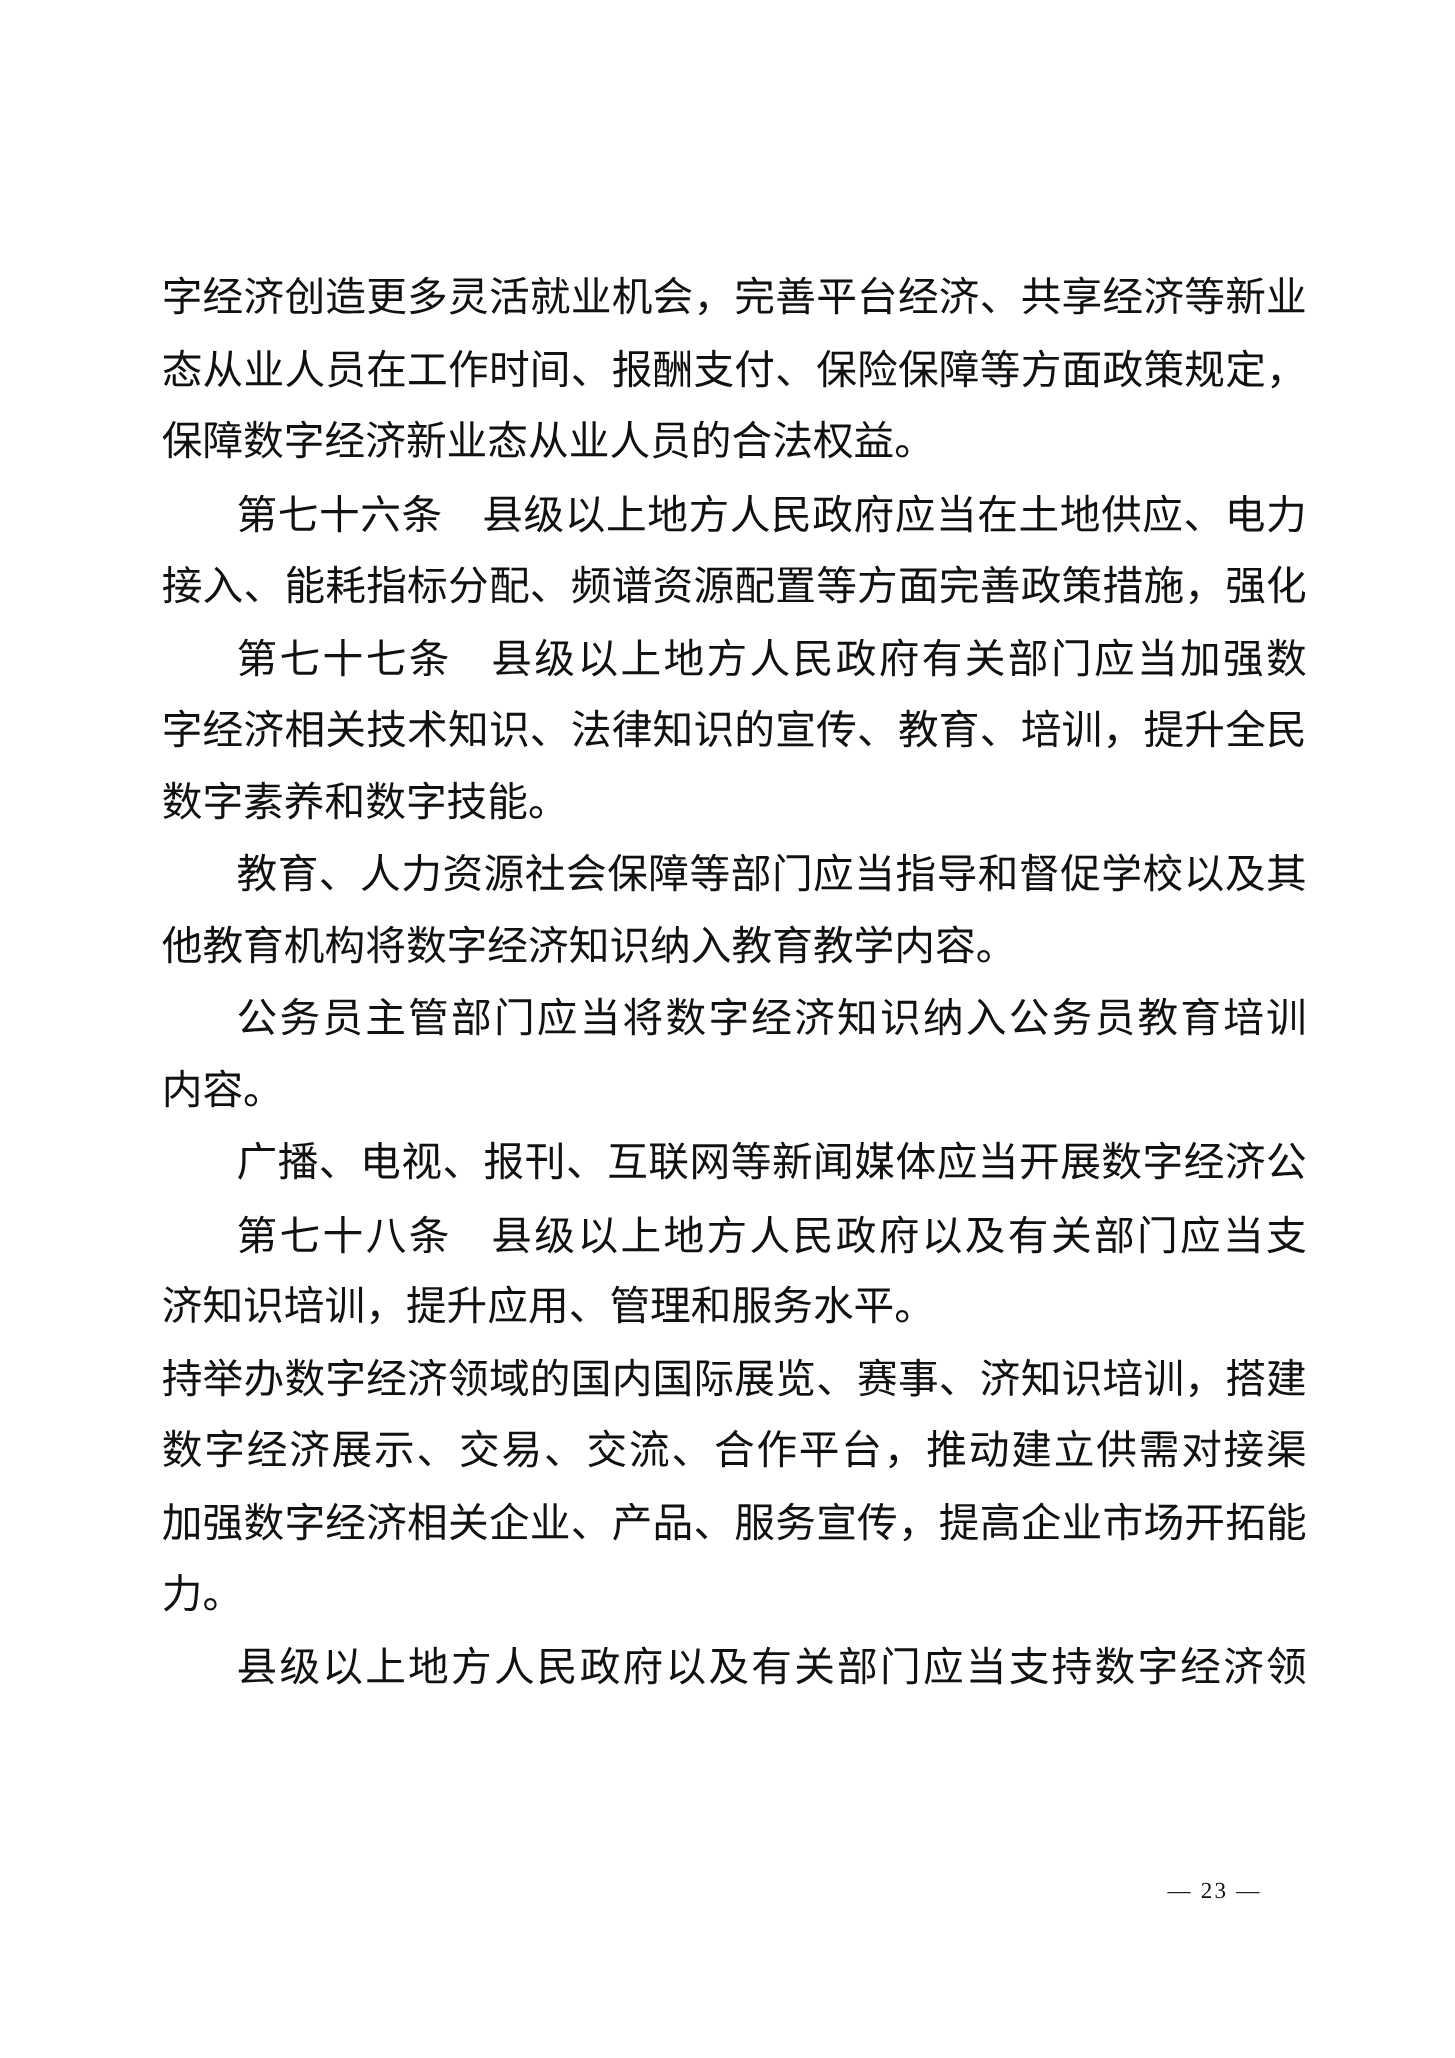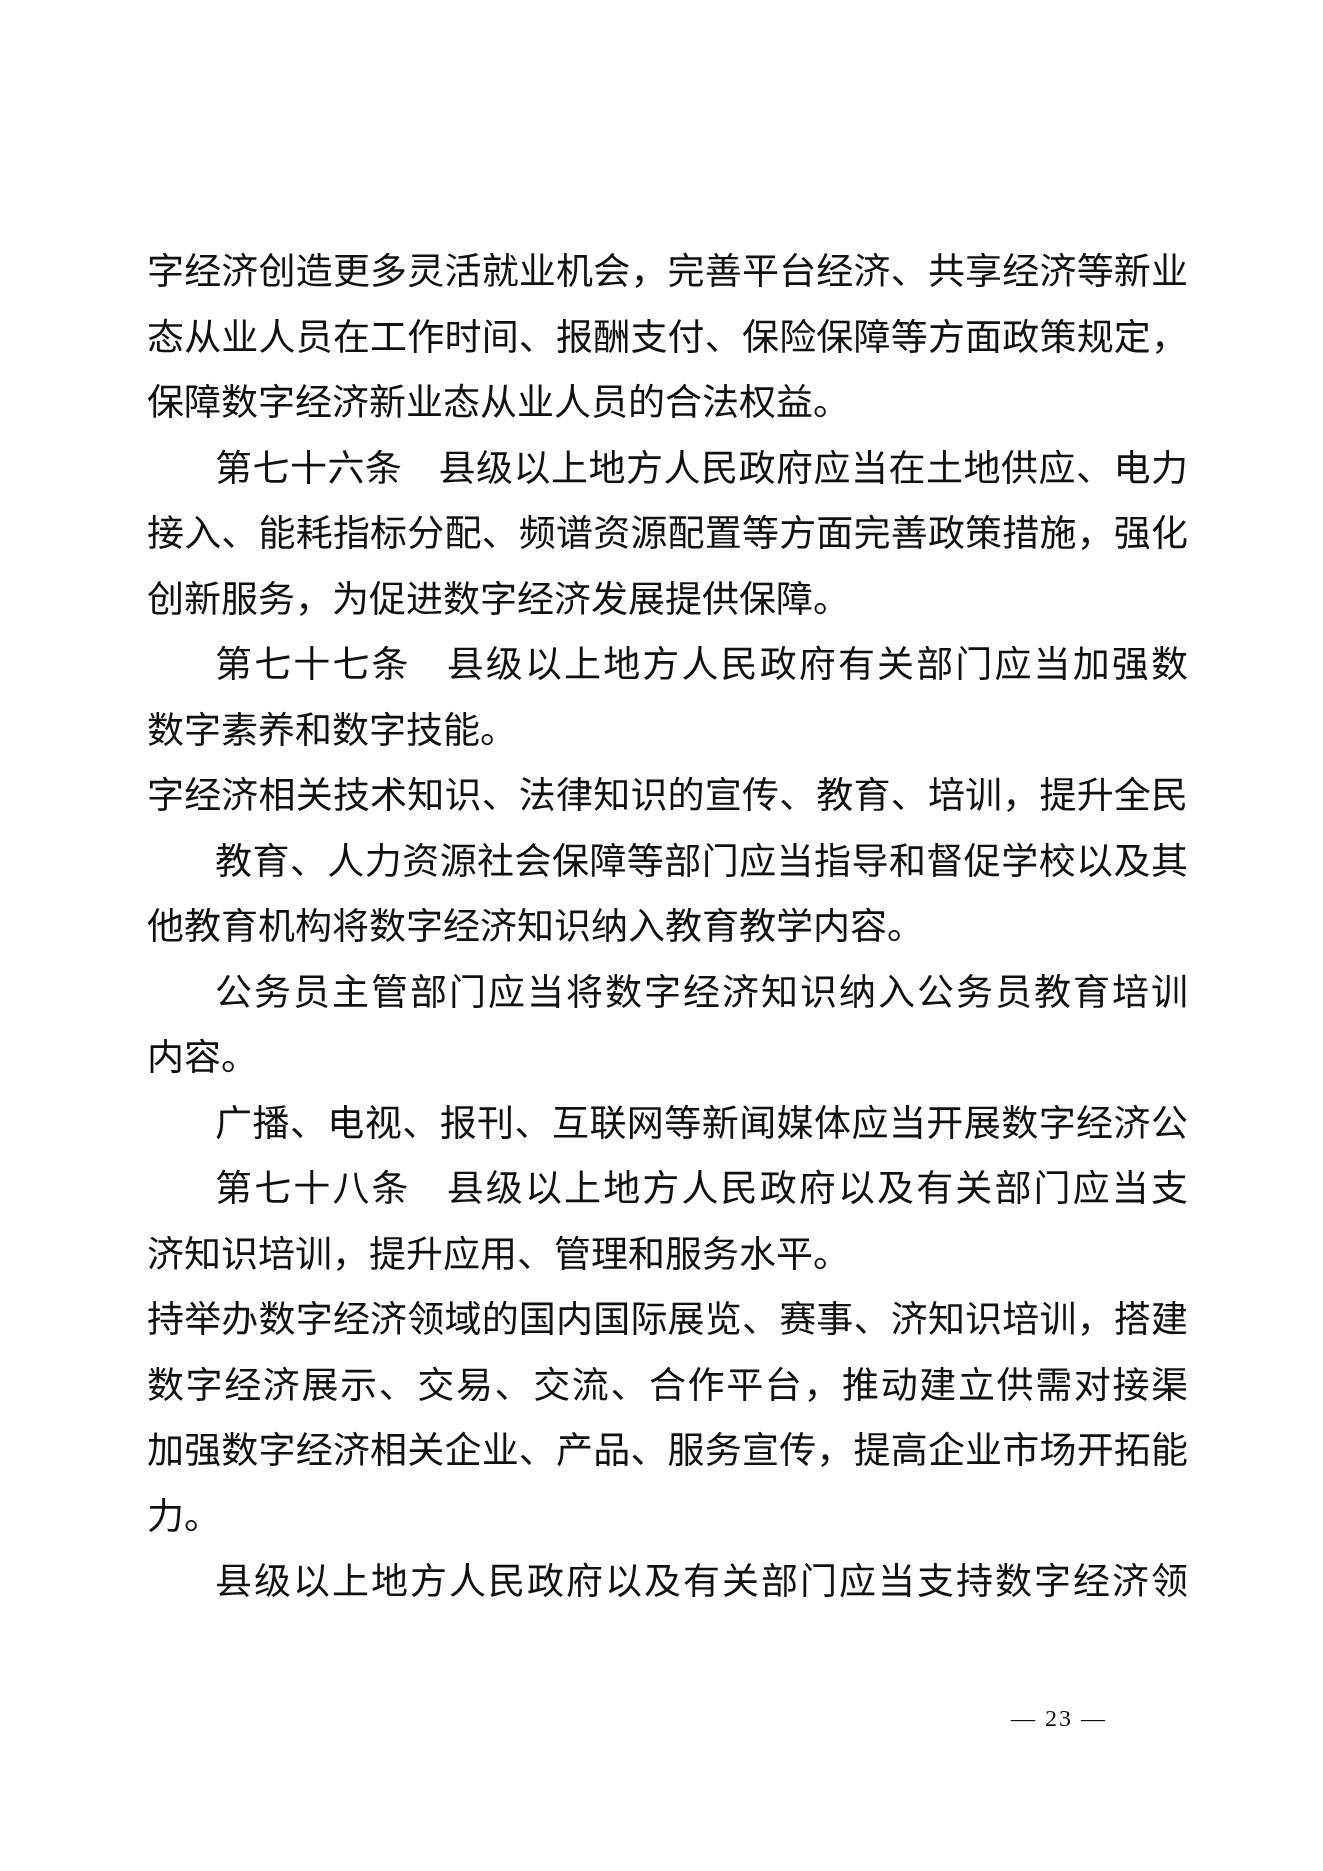--- a/index.html
+++ b/index.html
@@ -43,26 +43,26 @@
   .lead {
     font-family: "Liberation Sans", "DejaVu Sans", sans-serif;
     font-weight: 400;
   }
   .lead:not(:empty) {
     margin-right: 36px;
   }
   .pagenum {
     position: absolute;
     top: 1683px;
-    left: 983px;
+    left: 1028px;
     width: 152px;
     height: 40px;
     line-height: 40px;
     text-align: center;
-    font-size: 24px;
+    font-size: 21px;
     font-family: "Liberation Serif", "DejaVu Serif", serif;
     color: #111111;
     letter-spacing: 2px;
   }
 </style>
 </head>
 <body>
 
 <div class="page">
 
@@ -71,27 +71,26 @@
     <div class="line"><span>字经济创造更多灵活就业机会，完善平台经济、共享经济等新业</span></div>
 
     <div class="line"><span>态从业人员在工作时间、报酬支付、保险保障等方面政策规定，</span></div>
 
     <div class="line end"><span>保障数字经济新业态从业人员的合法权益。</span></div>
 
     <div class="line indent"><b class="lead">第七十六条</b><span>县级以上地方人民政府应当在土地供应、电力</span></div>
 
     <div class="line"><span>接入、能耗指标分配、频谱资源配置等方面完善政策措施，强化</span></div>
 
-    <div class="line end"><span>创新服务，为促进数字经济发展提供保障。</span></div>
 
     <div class="line indent"><b class="lead">第七十七条</b><span>县级以上地方人民政府有关部门应当加强数</span></div>
 
+    <div class="line"><span>字经济相关技术知识、法律知识的宣传、教育、培训，提升全民</span></div>
+
     <div class="line end"><span>数字素养和数字技能。</span></div>
-
-    <div class="line"><span>字经济相关技术知识、法律知识的宣传、教育、培训，提升全民</span></div>
 
     <div class="line indent"><span>教育、人力资源社会保障等部门应当指导和督促学校以及其</span></div>
 
     <div class="line end"><span>他教育机构将数字经济知识纳入教育教学内容。</span></div>
 
     <div class="line indent"><span>公务员主管部门应当将数字经济知识纳入公务员教育培训</span></div>
 
     <div class="line end"><span>内容。</span></div>
 
     <div class="line indent"><span>广播、电视、报刊、互联网等新闻媒体应当开展数字经济公</span></div>

